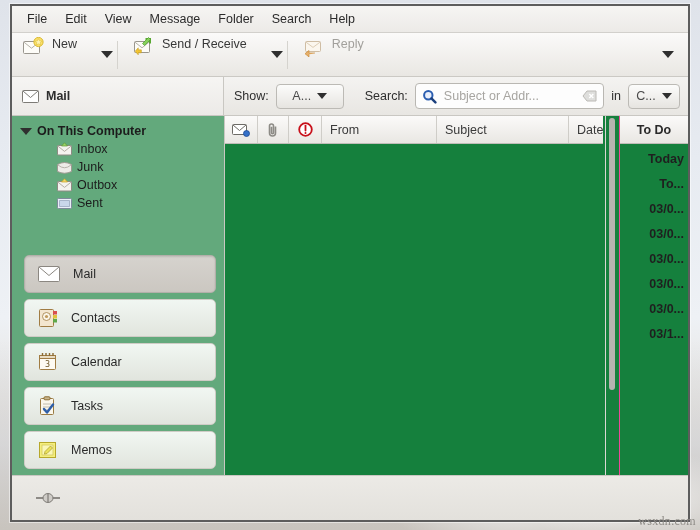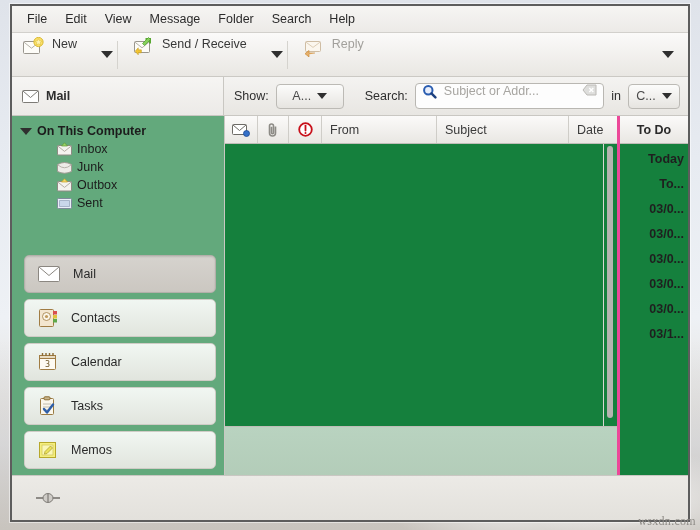--- a/index.html
+++ b/index.html
@@ -157,21 +157,21 @@
   }
   #show-combo { width: 68px; }
   #in-combo { width: 52px; min-width: 0; }
   #search-entry {
     flex: 1;
     height: 26px;
     border: 1px solid #b9b7b2;
     border-radius: 4px;
     background: #fdfdfd;
     display: flex;
-    align-items: flex-start;
+    align-items: center;
     gap: 7px;
     padding: 0 6px;
     box-sizing: border-box;
     min-width: 0;
   }
   #search-placeholder {
     flex: 1;
     font-size: 12.5px;
     color: #a7a5a1;
     white-space: nowrap;
@@ -254,21 +254,21 @@
   .sw-btn.active {
     background: linear-gradient(to bottom,#d6d3ce,#cbc7c1);
     border-color: #b3b0aa;
     box-shadow: inset 0 1px 2px rgba(0,0,0,.12);
   }
 
   
   #list-pane {
     flex: 1;
     display: flex;
-    flex-direction: column;
+    flex-direction: row;
     min-width: 0;
     position: relative;
   }
   #list-header {
     height: 27px;
     flex: 0 0 auto;
     display: flex;
     background: linear-gradient(to bottom,#fbfaf9,#e9e7e3);
     border-bottom: 1px solid #bfbdb8;
   }
@@ -319,21 +319,21 @@
     flex: 0 0 auto;
     height: 48px;
     border-top: 1px solid #bfbdb8;
     background: linear-gradient(to bottom, rgba(240,239,236,.75), rgba(232,230,226,.75));
   }
 
   
   #todo-pane {
     width: 68px;
     flex: 0 0 68px;
-    border-left: 3px solid #ec4899;
+    border-left: 1px solid #ec4899;
     display: flex;
     flex-direction: column;
     min-width: 0;
     overflow: hidden;
   }
   #todo-header {
     height: 27px;
     flex: 0 0 auto;
     display: flex;
     align-items: center;

